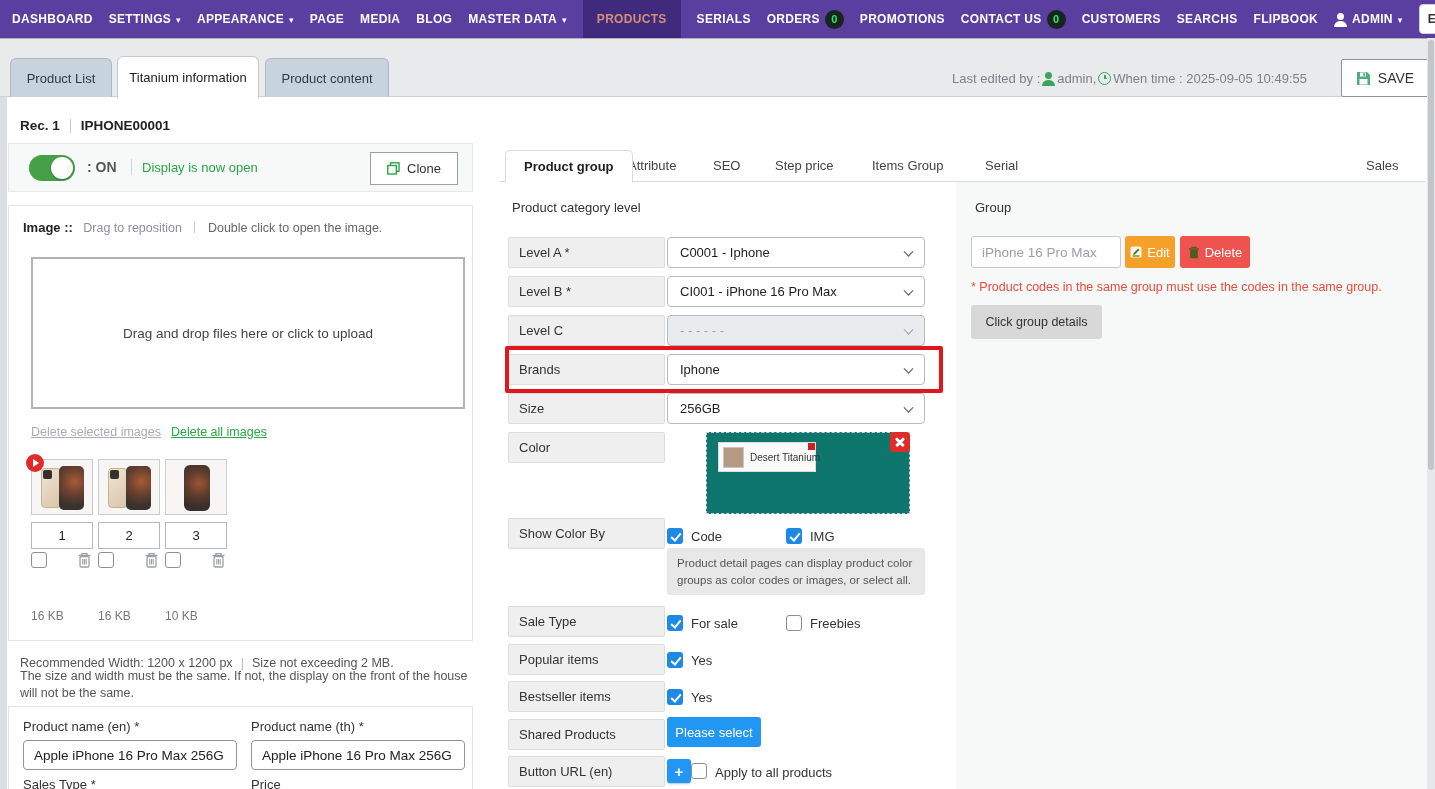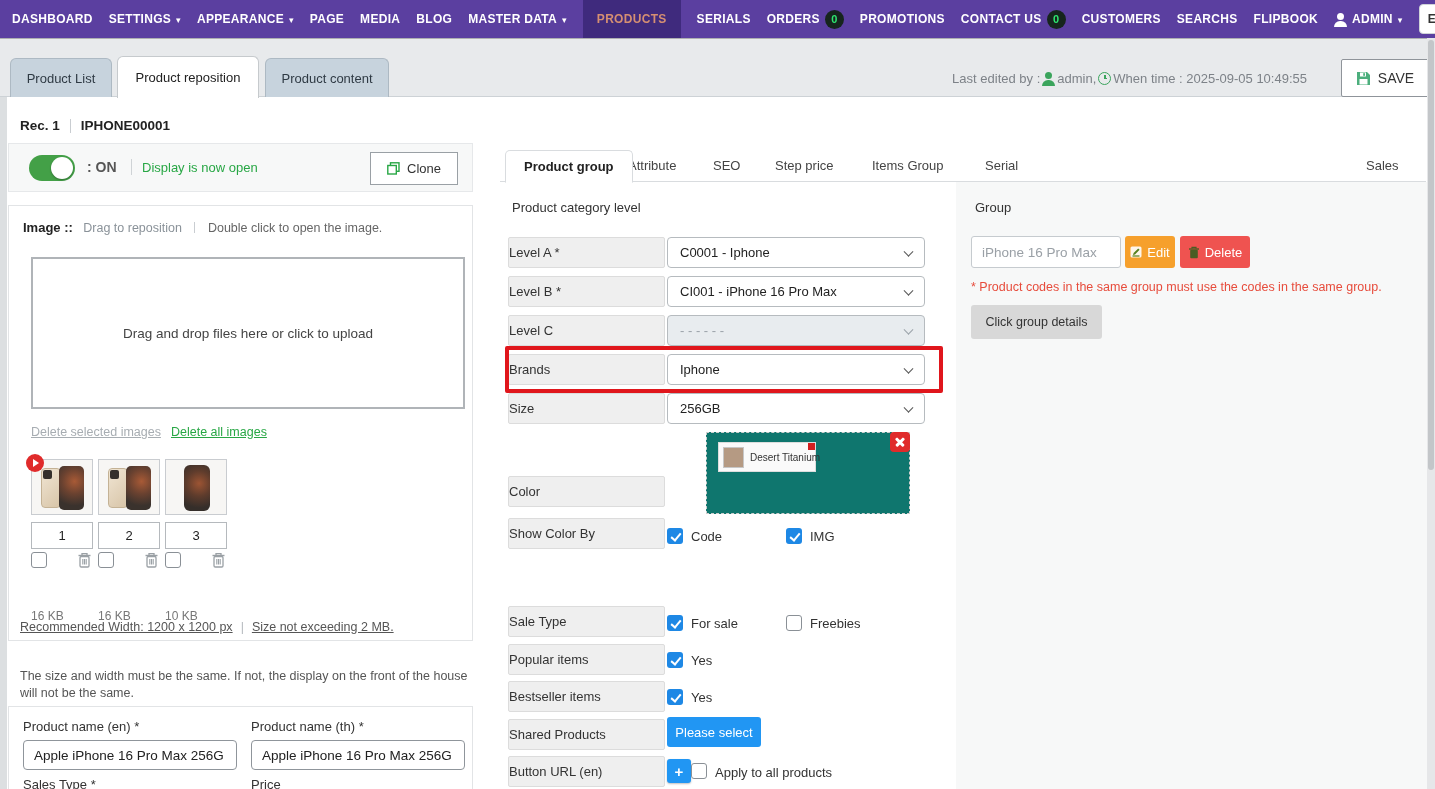--- a/index.html
+++ b/index.html
@@ -110,21 +110,21 @@
   
   .panel-bg-right { position:absolute; left:956px; top:182px; width:471px; height:607px; background:#f7f8f8; }
   .ptab-line { position:absolute; left:500px; top:181px; width:926px; height:1px; background:#d9dcdf; }
   .ptab-active { position:absolute; left:505px; top:150px; height:33px; padding:0 18px; background:#fff;
                  border:1px solid #d9dcdf; border-bottom:1px solid #fff; border-radius:5px 5px 0 0;
                  font-size:13px; font-weight:700; color:#222; display:flex; align-items:center; z-index:2; cursor:pointer; }
   .ptab { position:absolute; top:158px; font-size:13px; color:#444; cursor:pointer; white-space:nowrap; }
 
   .cat-title { position:absolute; left:512px; top:200px; font-size:13px; color:#333; }
   .lbl-cell { position:absolute; left:508px; width:157px; height:31px; background:#efefef; border:1px solid #dcdcdc;
-              border-radius:2px; font-size:13px; color:#333; display:flex; align-items:center; }
+              border-radius:2px; font-size:13px; color:#333; display:flex; align-items:center; padding-left:10px; }
   .sel { position:absolute; left:667px; width:258px; height:31px; background:#fff; border:1px solid #b6bbbf; border-radius:4px;
          font-size:13px; color:#222; display:flex; align-items:center; padding-left:12px; cursor:pointer; }
   .sel .chev { position:absolute; right:12px; top:50%; width:7px; height:7px; border-right:1.7px solid #555;
                border-bottom:1.7px solid #555; transform:translateY(-68%) rotate(45deg); }
   .sel.disabled { background:#e8ecef; color:#9aa2a9; cursor:default; }
   .sel.disabled .chev { border-color:#9aa2a9; }
 
   .red-frame { position:absolute; left:505px; top:346px; width:438px; height:47px; border:4px solid #e0161c;
                border-radius:2px; z-index:5; pointer-events:none; }
 
@@ -220,21 +220,21 @@
         <span class="caret">▾</span>
       </div>
     <div class="lang-box">
       <span>EN</span>
 
     </div>
   </nav>
 
   <div class="strip"></div>
   <div class="tab" style="left:10px;width:102px;">Product List</div>
-  <div class="tab active" style="left:117px;width:142px;">Product reposition</div>
+  <div class="tab active" style="left:117px;width:142px;">Titanium information</div>
   <div class="tab" style="left:265px;width:124px;">Product content</div>
 
 
   <div class="lastedit">
     <span>Last edited by :</span>
     <span class="person-icon"></span>
     <span>admin,</span>
     <span class="clock-icon"></span>
     <span>When time : 2025-09-05 10:49:55</span>
   </div>
@@ -333,21 +333,21 @@
           <rect x="3" y="4.5" width="9" height="10.5" rx="1.3" fill="none" stroke="#9aa0a5" stroke-width="1.3"></rect>
           <path d="M5.8 7 v5.5 M7.5 7 v5.5 M9.2 7 v5.5" stroke="#9aa0a5" stroke-width="1.1"></path>
         </svg>
       </span>
 
     <span class="fsize" style="left:22px;">16 KB</span>
     <span class="fsize" style="left:89px;">16 KB</span>
     <span class="fsize" style="left:156px;">10 KB</span>
   </div>
 
-  <div class="reco" style="top:620px;text-decoration:underline;">
+  <div class="reco" style="top:656px;">
     <span>Recommended Width: 1200 x 1200 px</span><span class="dim">|</span><span>Size not exceeding 2 MB.</span>
   </div>
   <div class="reco-wrap">The size and width must be the same. If not, the display on the front of the house will not be the same.</div>
 
   <div class="card names-card">
     <div class="fld-label" style="left:14px;">Product name (en) *</div>
     <div class="fld-label" style="left:242px;">Product name (th) *</div>
     <input class="fld-input" style="left: 14px;" value="Apple iPhone 16 Pro Max 256G">
     <input class="fld-input" style="left: 242px;" value="Apple iPhone 16 Pro Max 256G">
     <div class="fld-bottom" style="left:14px;">Sales Type *</div>
@@ -390,39 +390,40 @@
       <span class="chev"></span>
     </div>
   <div class="red-frame"></div>
 
   <div class="lbl-cell" style="top:393px;">Size</div>
   <div class="sel" style="top:393px;">
       <span>256GB</span>
       <span class="chev"></span>
     </div>
 
-  <div class="lbl-cell" style="top:432px;margin-top:44px;">Color</div>
+  <div class="lbl-cell" style="top:432px;">Color</div>
   <div class="color-area">
     <div class="color-chip">
       <span class="swatch"></span>
       <span class="chip-label">Desert Titanium</span>
       <span class="chip-corner"></span>
     </div>
     <div class="xbtn"></div>
   </div>
 
   <div class="lbl-cell" style="top:518px;">Show Color By</div>
   <div class="cbrow" style="left:667px;top:528px;">
     <span class="cb on"></span>
     <span>Code</span>
   </div>
   <div class="cbrow" style="left:786px;top:528px;">
     <span class="cb on"></span>
     <span>IMG</span>
   </div>
+  <div class="note-box">Product detail pages can display product color groups as color codes or images, or select all.</div>
 
   <div class="lbl-cell" style="top:606px;">Sale Type</div>
   <div class="cbrow" style="left:667px;top:615px;">
     <span class="cb on"></span>
     <span>For sale</span>
   </div>
   <div class="cbrow" style="left:786px;top:615px;">
     <span class="cb off"></span>
     <span>Freebies</span>
   </div>

